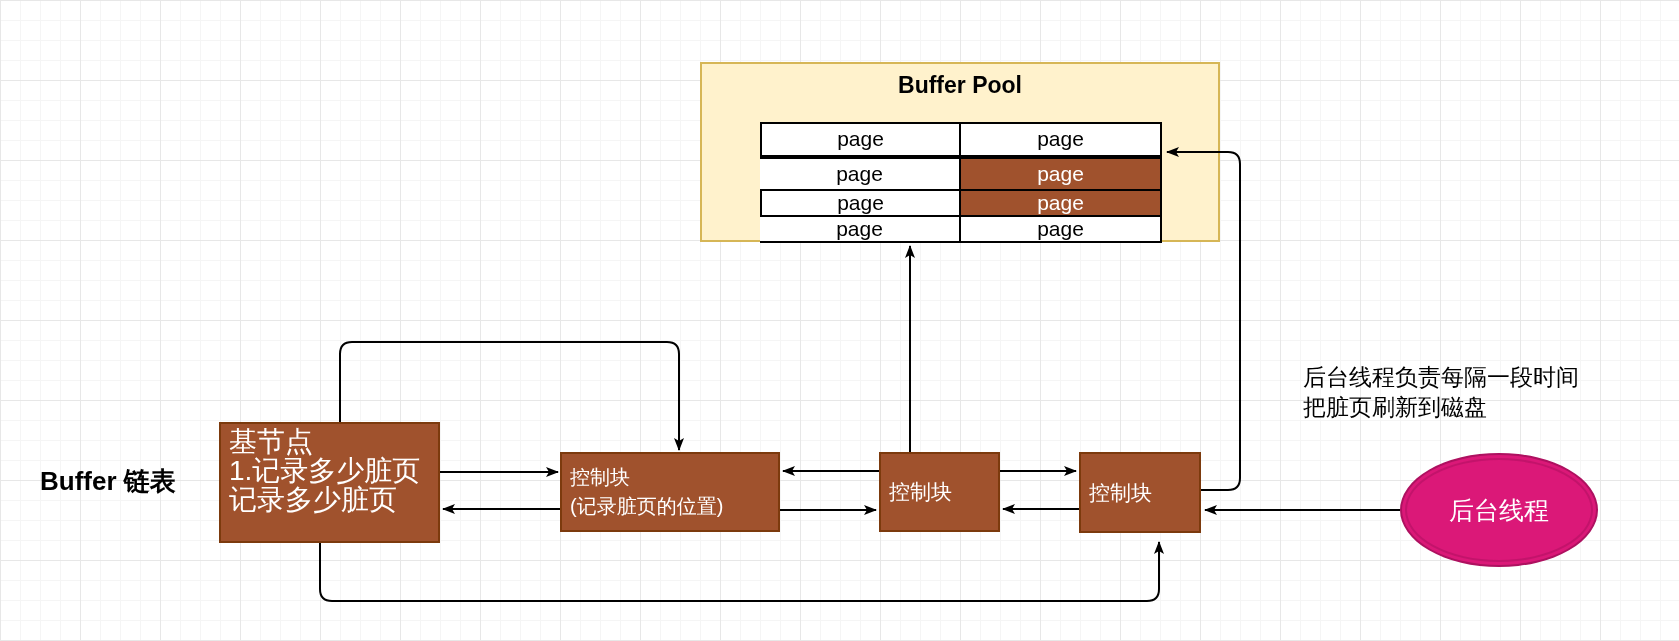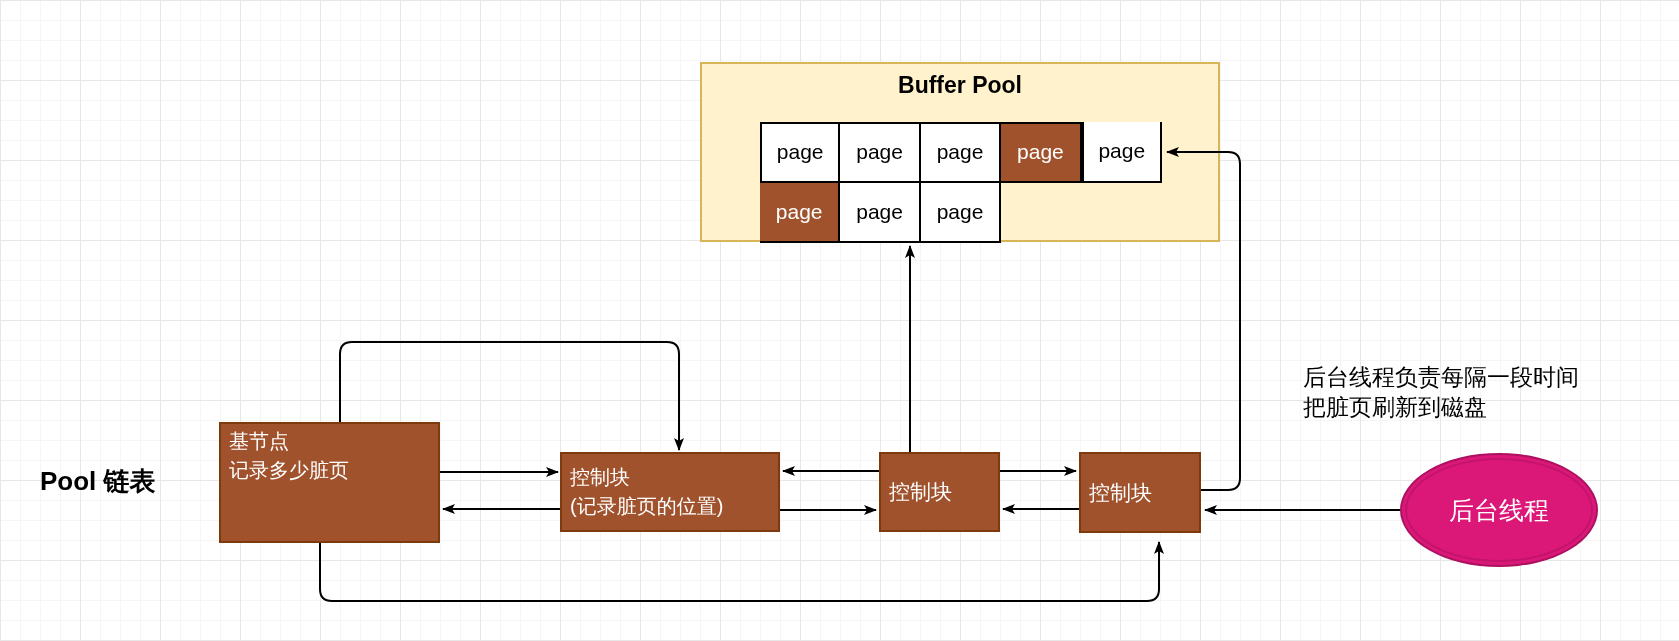--- a/index.html
+++ b/index.html
@@ -25,41 +25,41 @@
     left:700px;top:62px;width:520px;height:180px;
     background:var(--pool-fill,#FFF2CC);
     border:2px solid var(--pool-border,#D6B656);
   }
   .pool-title{
     position:absolute;left:0;top:8px;width:100%;text-align:center;
     font-size:23px;font-weight:bold;color:#000;
   }
   .page-grid{
     position:absolute;left:58px;top:58px;width:402px;height:121px;
-    display:grid;grid-template-columns:repeat(5,1fr);grid-template-rows:repeat(2,1fr);
+    display:grid;grid-template-columns:repeat(2,1fr);grid-template-rows:repeat(2,1fr);
   }
   .page-cell{
     border:2px solid var(--page-border,#000);
     background:#fff;color:#000;
     display:flex;align-items:center;justify-content:center;
     font-size:21px;
   }
   .page-cell:not(:nth-child(4n+1)){border-left:none;}
   .page-cell:nth-child(n+5){border-top:none;}
   .page-cell.dirty{background:var(--box-brown,#A0522D);color:#fff;}
 
   
   .brown-box{
     background:var(--box-brown,#A0522D);
     border:2px solid var(--box-brown-border,#7C3A0D);
     color:#fff;
   }
   .base-node{
     left:219px;top:422px;width:221px;height:121px;
-    padding:3px 8px;font-size:20px;line-height:29px;
+    padding:3px 8px;font-size:28px;line-height:29px;
   }
   .cb1{
     left:560px;top:452px;width:220px;height:80px;
     display:flex;flex-direction:column;justify-content:center;
     padding:0 8px;font-size:20px;line-height:29px;
   }
   .cb2{
     left:879px;top:452px;width:121px;height:80px;
     display:flex;align-items:center;
     padding:0 8px;font-size:21px;
@@ -108,24 +108,25 @@
       <div class="page-cell">page</div>
       <div class="page-cell">page</div>
       <div class="page-cell dirty">page</div>
       <div class="page-cell">page</div>
       <div class="page-cell dirty">page</div>
       <div class="page-cell">page</div>
       <div class="page-cell">page</div>
     </div>
   </div>
 
-  <div class="abs flush-label">Pool 链表</div>
+  <div class="abs flush-label">Buffer 链表</div>
 
   <div class="abs brown-box base-node">
     <div>基节点</div>
+    <div>1.记录多少脏页</div>
     <div>记录多少脏页</div>
   </div>
 
   <div class="abs brown-box cb1">
     <div>控制块</div>
     <div>(记录脏页的位置)</div>
   </div>
 
   <div class="abs brown-box cb2">
     <div>控制块</div>

